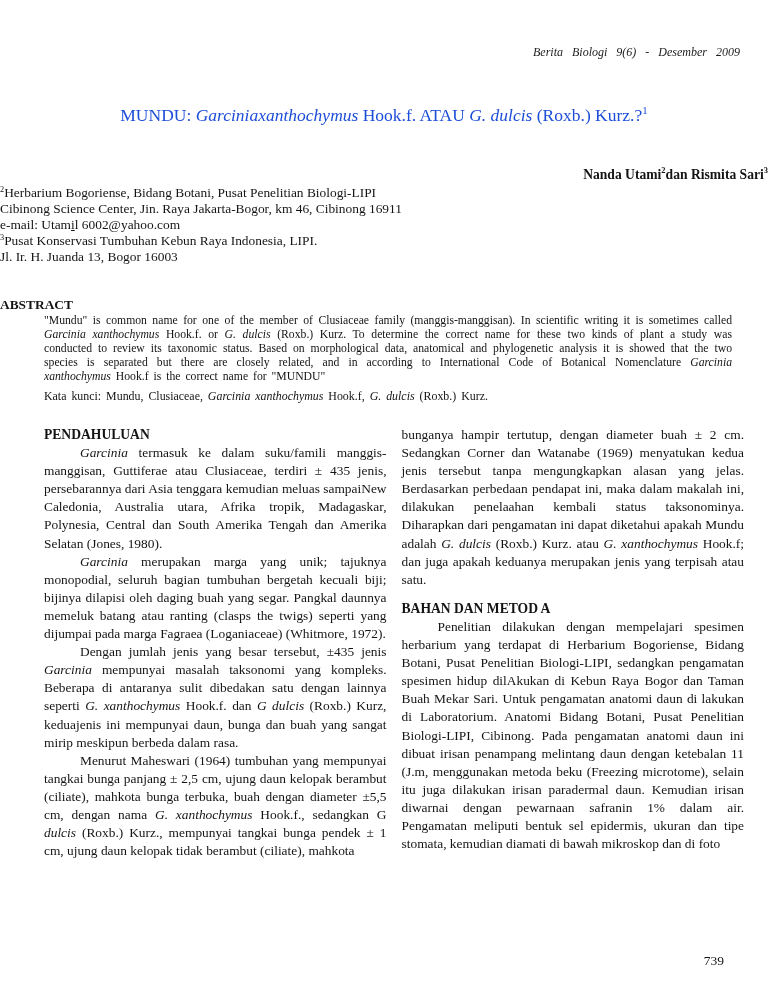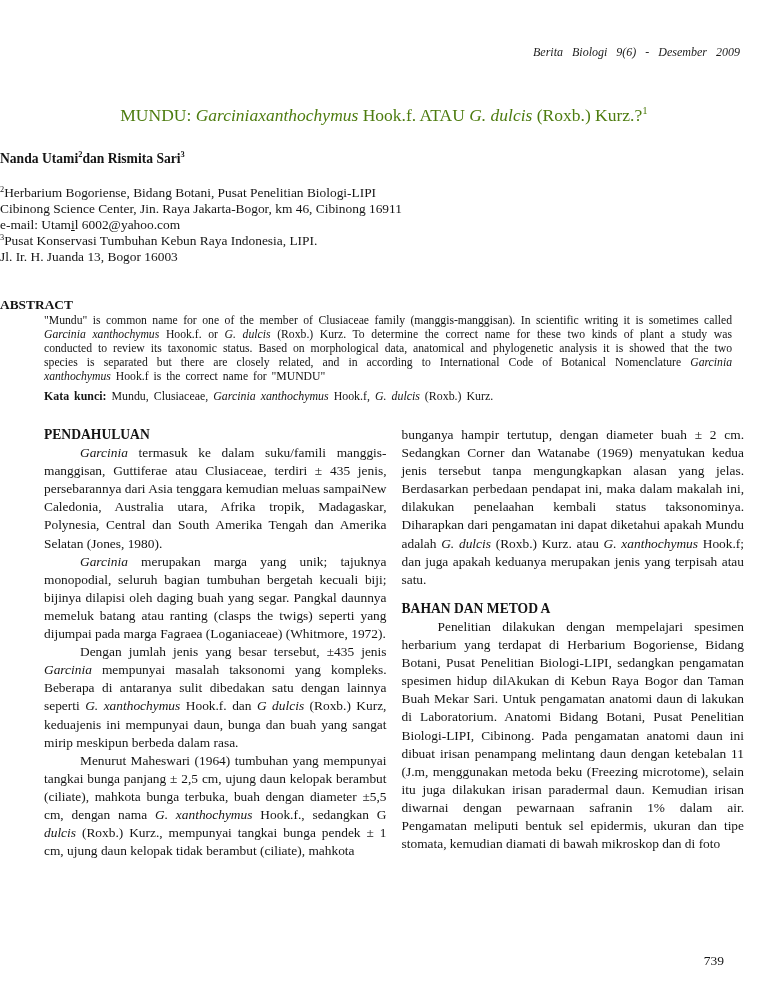--- a/index.html
+++ b/index.html
@@ -16,25 +16,25 @@
   sup { font-size:0.62em; vertical-align:super; line-height:0; }
 
   .journal-header {
     position:absolute; top:33px; right:28px;
     font-style:italic; font-size:12px; word-spacing:6px;
     color:#1c1c1c;
   }
   .title-block {
     position:absolute; top:92px; left:0; right:0;
     text-align:center; font-size:17.5px; line-height:23px;
-    color:#4d7c0f;
+    color:#1d4ed8;
   }
   .authors {
-    position:absolute; top:139px; left:0; right:0;
-    text-align:left; font-weight:bold; font-size:13.6px;
+    position:absolute; top:155px; left:0; right:0;
+    text-align:right; font-weight:bold; font-size:13.6px;
   }
   .affiliations {
     position:absolute; top:173px; left:0; right:0;
     font-size:13.4px; line-height:16px;
   }
   .abstract-heading {
     position:absolute; top:285px; left:0; right:0;
     text-align:left; font-weight:bold; font-size:13.4px;
   }
   .abstract-text {
@@ -83,21 +83,21 @@
     <div><span>Cibinong Science Center, Jin. Raya Jakarta-Bogor, km 46, Cibinong 16911</span></div>
     <div><span>e-mail: Utam</span><span style="text-decoration: underline;">i</span><span>l 6002@yahoo.com</span></div>
     <div><sup>3</sup><span>Pusat Konservasi Tumbuhan Kebun Raya Indonesia, LIPI.</span></div>
     <div><span>Jl. Ir. H. Juanda 13, Bogor 16003</span></div>
   </div>
 
   <div class="abstract-heading">ABSTRACT</div>
 
   <p class="abstract-text"><span>"Mundu" is common name for one of the member of Clusiaceae family (manggis-manggisan). In scientific writing it is sometimes called </span><span style="font-style: italic;">Garcinia xanthochymus</span><span> Hook.f. or </span><span style="font-style: italic;">G. dulcis</span><span>  (Roxb.) Kurz. To determine the correct name for these two kinds of plant a study was conducted to review its taxonomic status. Based on morphological data, anatomical and phylogenetic analysis it is showed that the two species is separated but there are closely related, and in according to International Code of Botanical Nomenclature </span><span style="font-style: italic;">Garcinia xanthochymus</span><span> Hook.f is the correct name for "MUNDU"</span></p>
 
-  <p class="keywords"><span style="font-weight: bold;">Kata kunci:</span><span> Mundu, Clusiaceae, </span><span style="font-style: italic;">Garcinia xanthochymus</span><span> Hook.f, </span><span style="font-style: italic;">G. dulcis</span><span> (Roxb.) Kurz.</span></p>
+  <p class="keywords"><span style="font-weight: normal;">Kata kunci:</span><span> Mundu, Clusiaceae, </span><span style="font-style: italic;">Garcinia xanthochymus</span><span> Hook.f, </span><span style="font-style: italic;">G. dulcis</span><span> (Roxb.) Kurz.</span></p>
 
   <div class="columns">
     <div class="col">
       <div class="col-heading">PENDAHULUAN</div>
       <p class="indent"><span style="font-style: italic;">Garcinia</span><span> termasuk ke dalam suku/famili manggis-manggisan, Guttiferae atau Clusiaceae, terdiri ± 435 jenis, persebarannya dari Asia tenggara kemudian meluas sampaiNew Caledonia, Australia utara, Afrika tropik, Madagaskar, Polynesia, Central dan South Amerika Tengah dan Amerika Selatan (Jones, 1980).</span></p>
       <p class="indent"><span style="font-style: italic;">Garcinia</span><span> merupakan marga yang unik; tajuknya monopodial, seluruh bagian tumbuhan bergetah kecuali biji; bijinya dilapisi oleh daging buah yang segar. Pangkal daunnya memeluk batang atau ranting (clasps the twigs) seperti yang dijumpai pada marga Fagraea (Loganiaceae) (Whitmore, 1972).</span></p>
       <p class="indent"><span>Dengan jumlah jenis yang besar tersebut, ±435 jenis </span><span style="font-style: italic;">Garcinia</span><span> mempunyai masalah taksonomi yang kompleks. Beberapa di antaranya sulit dibedakan satu dengan lainnya seperti </span><span style="font-style: italic;">G. xanthochymus</span><span> Hook.f. dan </span><span style="font-style: italic;">G dulcis</span><span> (Roxb.) Kurz, keduajenis ini mempunyai daun, bunga dan buah yang sangat mirip meskipun berbeda dalam rasa.</span></p>
       <p class="indent"><span>Menurut Maheswari (1964) tumbuhan yang mempunyai tangkai bunga panjang ± 2,5 cm, ujung daun kelopak berambut (ciliate), mahkota bunga terbuka, buah dengan diameter ±5,5 cm, dengan nama </span><span style="font-style: italic;">G. xanthochymus</span><span> Hook.f., sedangkan G </span><span style="font-style: italic;">dulcis</span><span> (Roxb.) Kurz., mempunyai tangkai bunga pendek ± 1 cm, ujung daun kelopak tidak berambut (ciliate), mahkota</span></p>
     </div>
     <div class="col">

